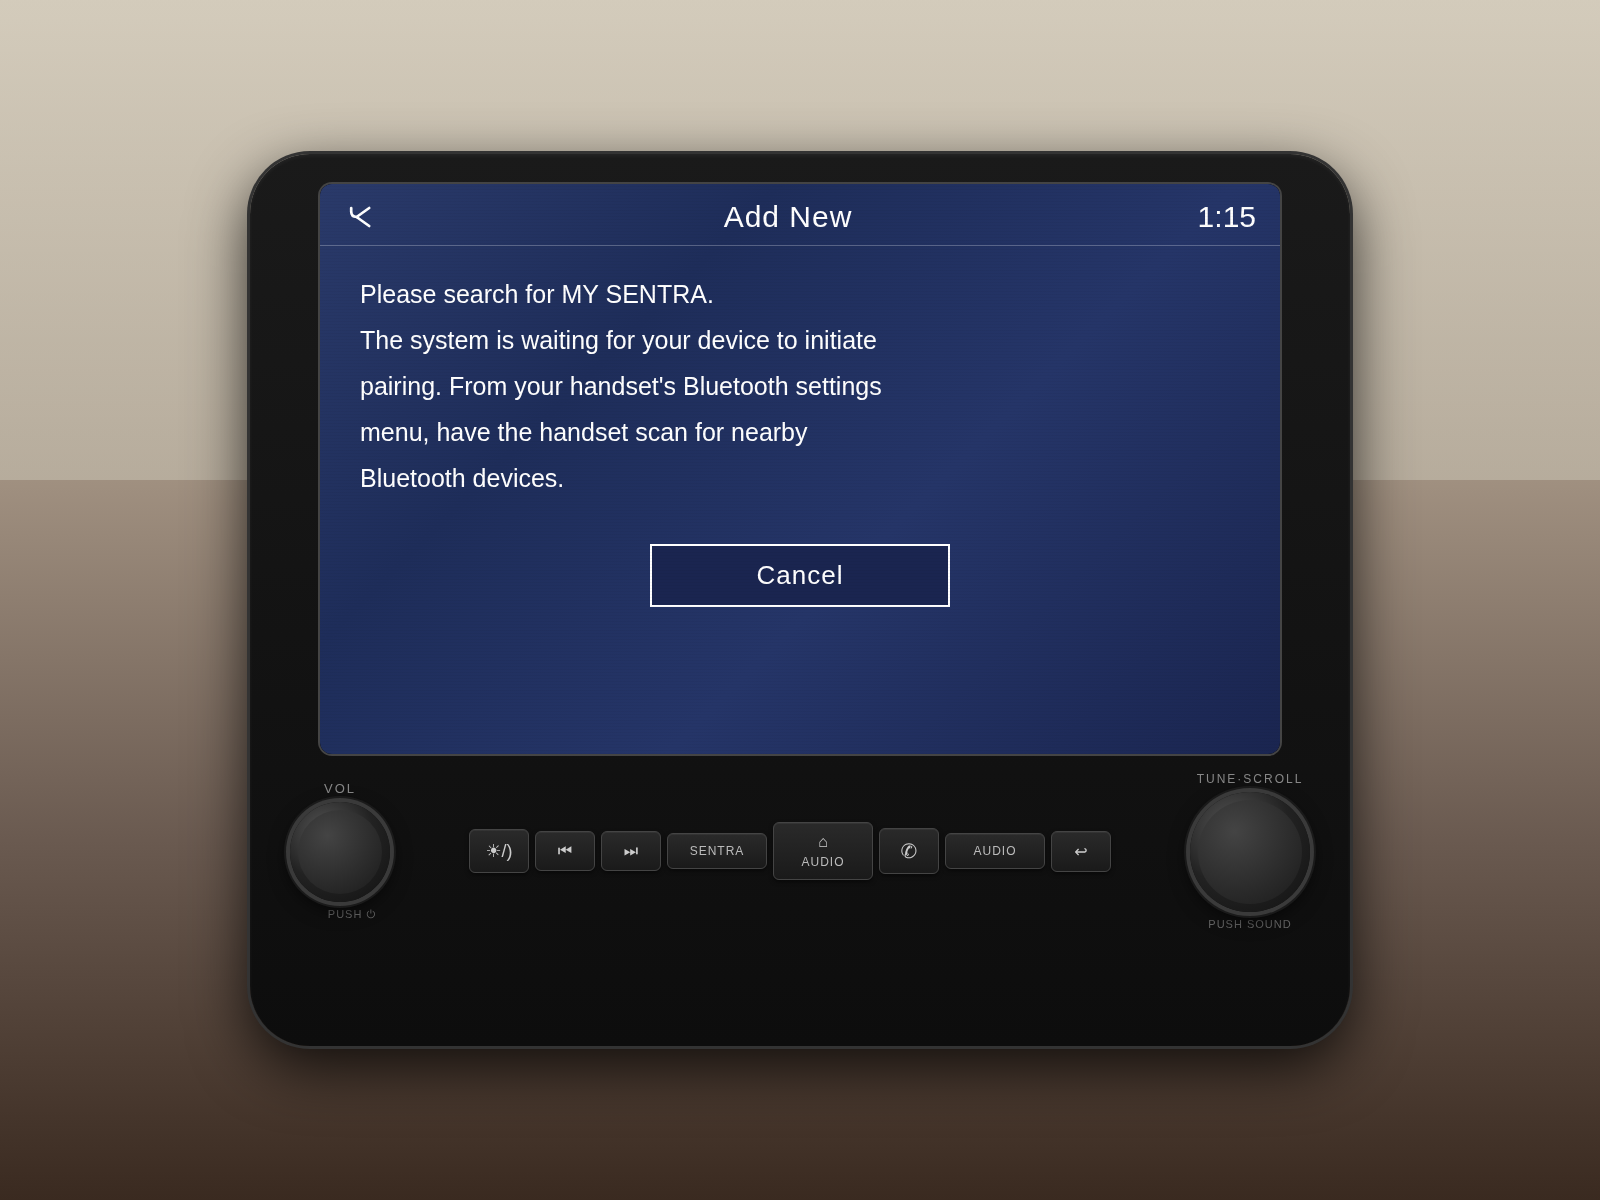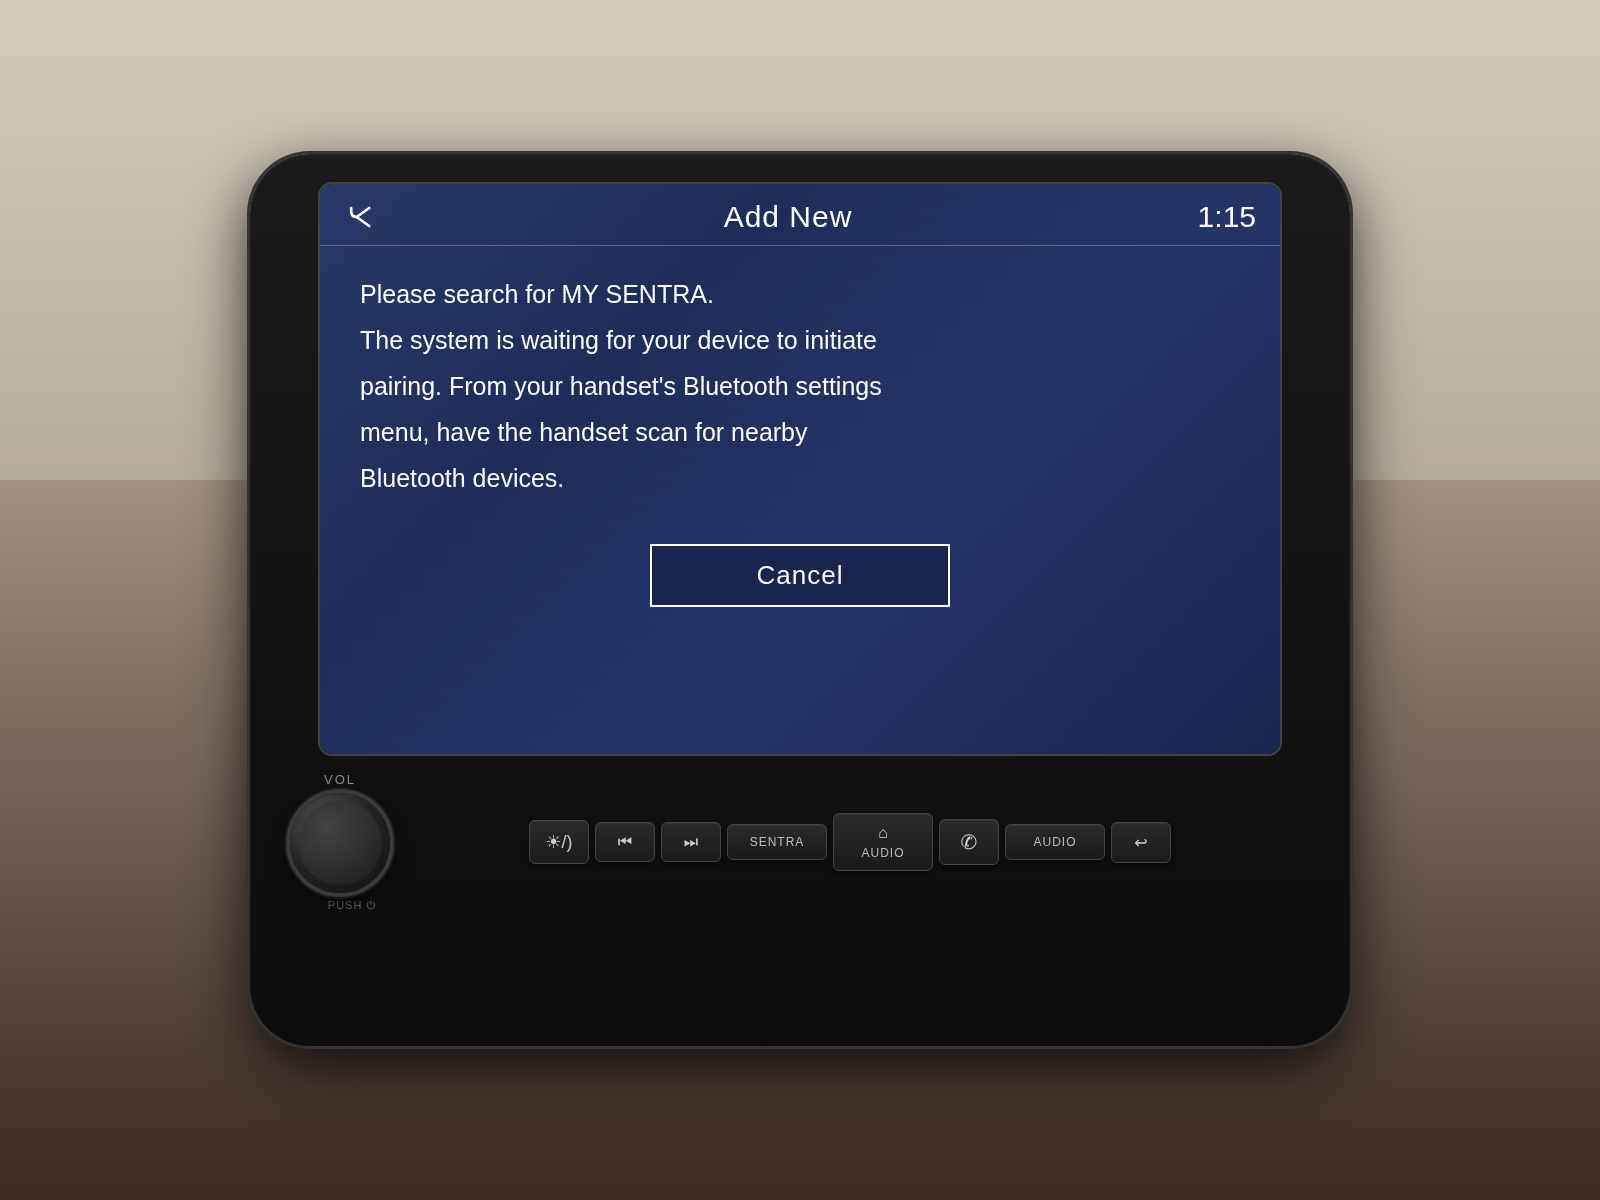--- a/index.html
+++ b/index.html
@@ -389,17 +389,22 @@
         <div class="hw-btn hw-btn-wide">
           <span class="hw-btn-label">AUDIO</span>
         </div>
 
         <div class="hw-btn">
           <span class="hw-btn-icon">↩</span>
         </div>
 
       </div>
 
+      <div class="tune-area">
+        <span class="tune-label">TUNE·SCROLL</span>
+        <div class="knob knob-large"></div>
+        <span class="push-sound-label">PUSH SOUND</span>
+      </div>
 
     </div>
 
   </div>
 </div>
 
 </body></html>

